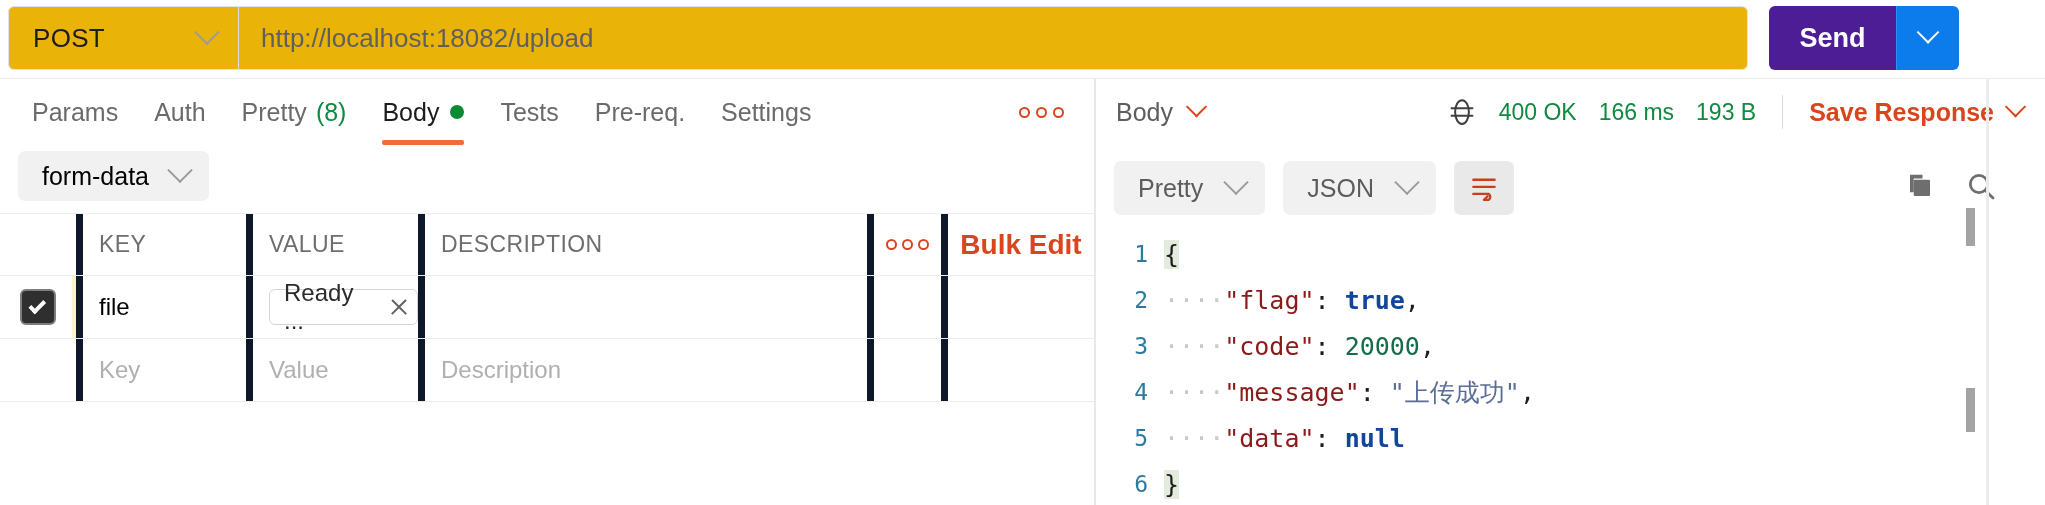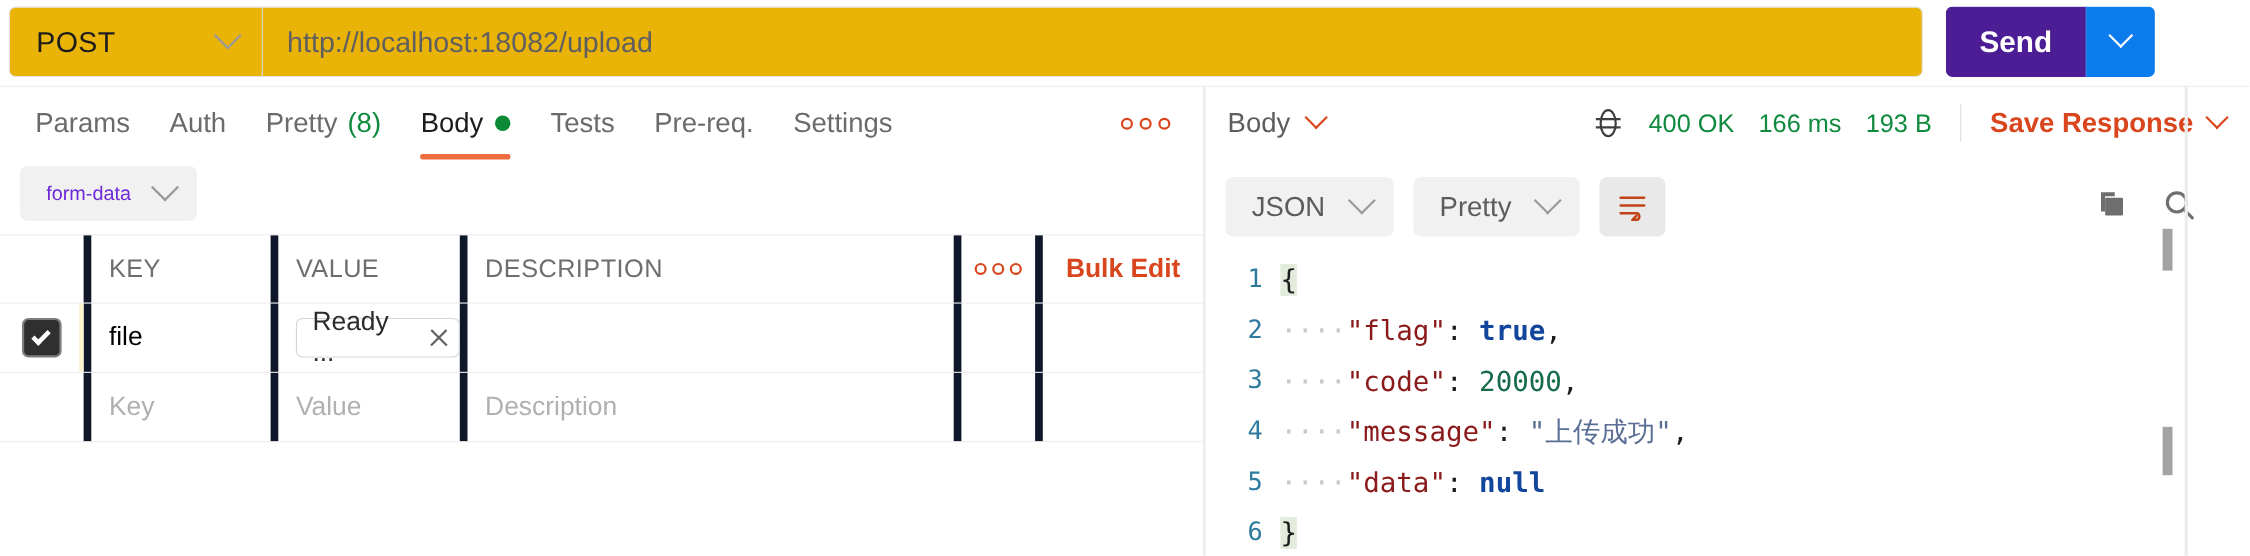--- a/index.html
+++ b/index.html
@@ -89,38 +89,38 @@
 
   .bodytype-row {
     position: absolute; left: 0; top: 66px; width: 1094px; height: 62px;
     padding-left: 18px; display: flex; align-items: center;
   }
   .pill {
     background: #f1f1f1; border-radius: 7px; height: 50px;
     display: flex; align-items: center; gap: 22px;
     padding: 0 20px 0 24px; cursor: pointer;
   }
-  .pill-label { font-size: 18px; color: #6d28d9; }
+  .pill-label { font-size: 25px; color: #000000; }
 
   
   .tbl { position: absolute; left: 0; top: 134px; width: 1094px; }
   .trow { display: flex; height: 63px; border-bottom: 1px solid #ededed; }
   .trow.head { border-top: 1px solid #ededed; }
   .cell {
     display: flex; align-items: center; border-right: 7px solid #0f172a;
     height: 100%; padding-left: 16px; font-size: 24px;
   }
   .c-chk { width: 83px; justify-content: center; padding-left: 0; position: relative; }
   .c-key { width: 170px; }
   .c-val { width: 172px; }
   .c-desc { flex: 1; }
   .c-more { width: 74px; justify-content: center; padding-left: 0; }
   .c-bulk { width: 146px; justify-content: center; padding-left: 0; border-right: none; }
   .hdr-txt { color: #6e6e6e; font-size: 23px; letter-spacing: 0.4px; }
-  .bulk-txt { color: #d9451c; font-size: 24px; font-weight: bold; cursor: pointer; }
+  .bulk-txt { color: #d9451c; font-size: 28px; font-weight: bold; cursor: pointer; }
   .ph { color: #b0b0b0; }
   .yellow-stripe {
     position: absolute; right: 0; top: 0; width: 4px; height: 100%;
     background: #fdf3d0;
   }
   .chkbox {
     width: 36px; height: 36px; background: #2f2f2f;
     border: 2px solid #7d7d7d; border-radius: 6px;
     display: flex; align-items: center; justify-content: center; cursor: pointer;
   }
@@ -369,25 +369,25 @@
       <span class="sep-v"></span>
       <span class="save-resp">
         <span class="save-resp-lbl">Save Response</span>
         <span class="chev-orange"></span>
       </span>
     </div>
   </div>
 
   <div class="fmt-row">
     <div class="fmt-pill">
+      <span class="fmt-lbl">Pretty</span>
+      <span class="chev"></span>
+    </div>
+    <div class="fmt-pill">
       <span class="fmt-lbl">JSON</span>
-      <span class="chev"></span>
-    </div>
-    <div class="fmt-pill">
-      <span class="fmt-lbl">Pretty</span>
       <span class="chev"></span>
     </div>
     <div class="wrap-btn">
       <svg width="30" height="26" viewBox="0 0 24 22" fill="none" stroke="#c24318" stroke-width="2" stroke-linecap="round">
         <line x1="3" y1="4" x2="21" y2="4"></line>
         <line x1="3" y1="10" x2="21" y2="10"></line>
         <path d="M3 16 h13 a3 3 0 0 1 0 5 h-3"></path>
         <polyline points="15,18 12,21 15,24" stroke-linejoin="round"></polyline>
       </svg>
     </div>

